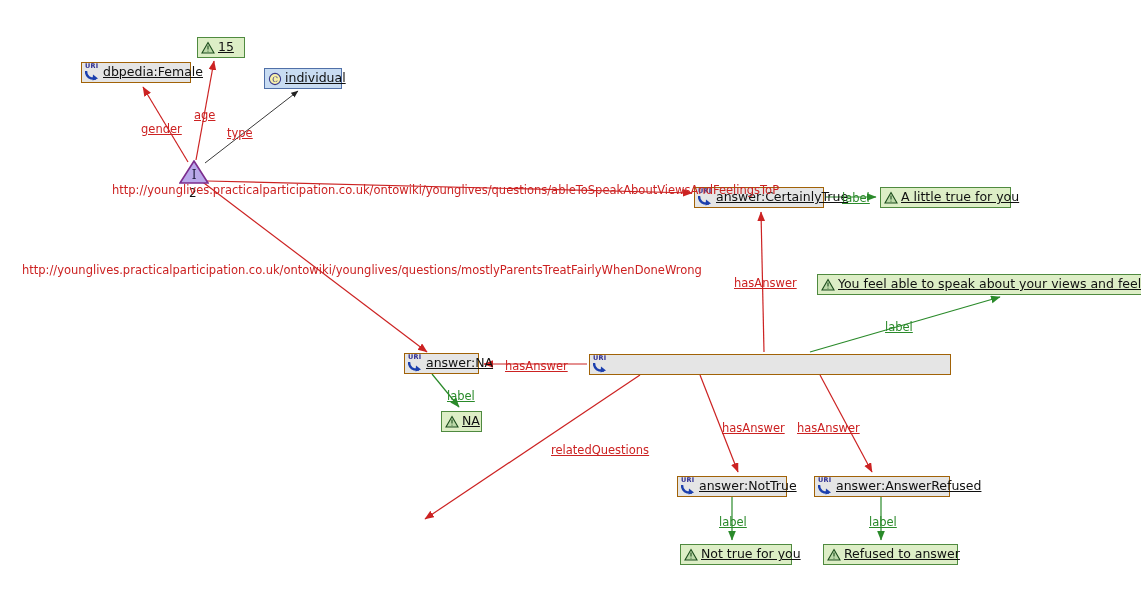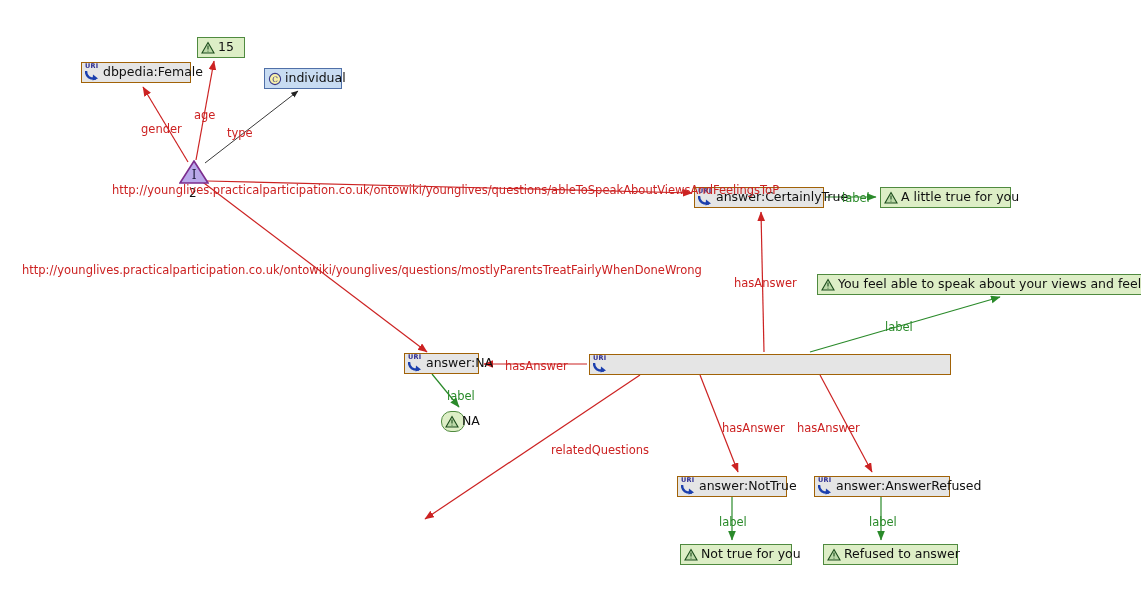--- a/index.html
+++ b/index.html
@@ -44,20 +44,21 @@
     border: 1px solid #4f8a3f;
     color: #101010;
   }
   .node-class {
     background: #c8dcf2;
     border: 1px solid #5070a8;
     color: #101010;
   }
   .node-label {
     margin-left: 3px;
+    text-decoration: underline;
   }
   
   .icon-uri {
     position: relative;
     width: 15px;
     height: 17px;
     flex: 0 0 15px;
   }
   .icon-uri .uri-text {
     position: absolute;
@@ -105,20 +106,21 @@
     font-size: 12px;
     color: #101010;
     font-family: "DejaVu Sans", sans-serif;
   }
   .edge-label {
     position: absolute;
     font-size: 11.5px;
     line-height: 1;
     white-space: nowrap;
     font-family: "DejaVu Sans", sans-serif;
+    text-decoration: underline;
   }
   .edge-label.pred {
     color: #cc2222;
   }
   .edge-label.lab {
     color: #2a8a2a;
   }
   .url-text {
     position: absolute;
     font-size: 11.5px;
@@ -238,21 +240,21 @@
     <span class="icon-uri">
       <span class="uri-text">URI</span>
       <svg width="15" height="11" viewBox="0 0 15 11">
           <path d="M1,1 C1,7 5,9 11,8.5" stroke="#1b3fae" stroke-width="2.4" fill="none"></path>
           <path d="M8,4.5 L13,8.6 L7.6,10.4 z" fill="#1b3fae"></path>
         </svg>
     </span>
     <span class="node-label">answer:NA</span>
   </div>
 
-  <div class="node node-literal" style="left:441px; top:411px; width:24px;border-radius:10px;">
+  <div class="node node-literal" style="left:441px; top:411px; width:41px;">
     <span class="icon-lit">
       <svg width="14" height="14" viewBox="0 0 14 14">
           <path d="M7,1.5 L13,12 L1,12 z" fill="#bcd9a8" stroke="#1d4d1d" stroke-width="1.1"></path>
           <path d="M7,4.6 L7,8.6 M7,9.8 L7,10.6" stroke="#1d4d1d" stroke-width="1.1"></path>
         </svg>
     </span>
     <span class="node-label">NA</span>
   </div>
 
   <div class="node node-uri" style="left:589px; top:354px; width:362px;">

